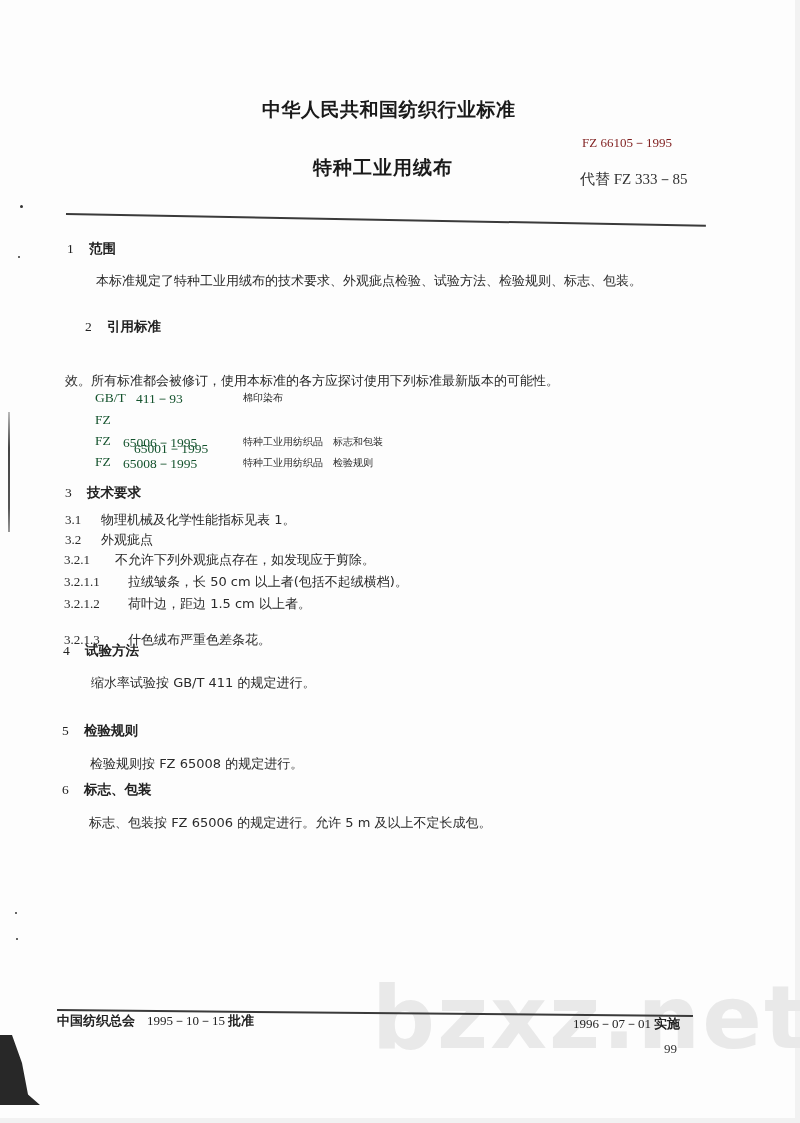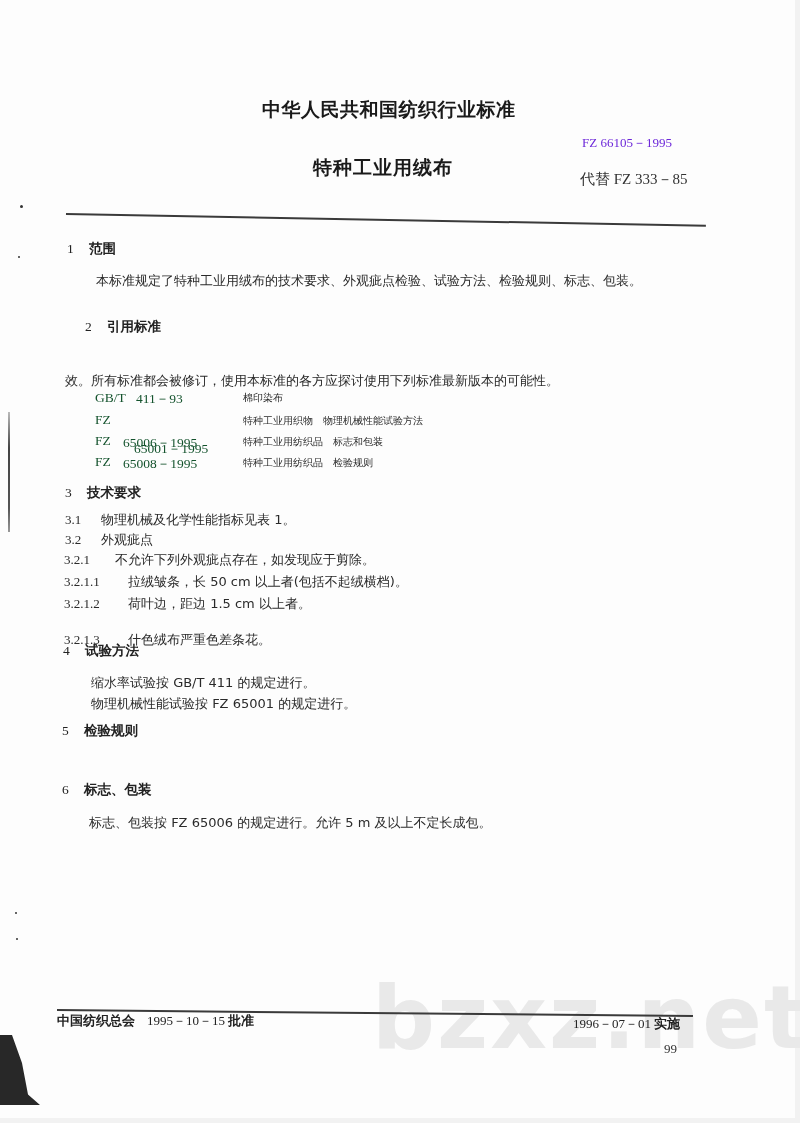--- a/index.html
+++ b/index.html
@@ -27,21 +27,21 @@
 
     
     .org-title {
       left: 262px; top: 97px;
       font-family: "DejaVu Sans", sans-serif;
       font-size: 19px; font-weight: bold; letter-spacing: 0.5px;
       color: #1a1a1a;
     }
     .std-number {
       left: 582px; top: 134px;
-      font-size: 13px; color: #6d28d9;
+      font-size: 13px; color: #7f1d1d;
       font-family: "Liberation Serif", serif;
     }
     .doc-title {
       left: 313px; top: 155px;
       font-family: "DejaVu Sans", sans-serif;
       font-size: 19px; font-weight: bold; letter-spacing: 1px;
       color: #1a1a1a;
     }
     .replaces {
       left: 580px; top: 170px;
@@ -161,21 +161,20 @@
     <span class="num">2</span><span>引用标准</span>
   </div>
   <div class="abs p fg" style="left:65px;top:372px;">效。所有标准都会被修订，使用本标准的各方应探讨使用下列标准最新版本的可能性。</div>
 
   <div class="abs ref-code fg" style="left:95px;top:390px;">GB/T</div>
   <div class="abs ref-num fg" style="left:136px;top:390px;">411－93</div>
   <div class="abs ref-title fg" style="left:243px;top:391px;">棉印染布</div>
 
   <div class="abs ref-code fg" style="left:95px;top:412px;">FZ</div>
   <div class="abs ref-num fg" style="left:134px;top:413px;margin-top:27px;">65001－1995</div>
-  <div class="abs ref-title fg" style="left:243px;top:414px;">特种工业用织物　物理机械性能试验方法</div>
 
   <div class="abs ref-code fg" style="left:95px;top:433px;">FZ</div>
   <div class="abs ref-num fg" style="left:123px;top:434px;">65006－1995</div>
   <div class="abs ref-title fg" style="left:243px;top:435px;">特种工业用纺织品　标志和包装</div>
 
   <div class="abs ref-code fg" style="left:95px;top:454px;">FZ</div>
   <div class="abs ref-num fg" style="left:123px;top:455px;">65008－1995</div>
   <div class="abs ref-title fg" style="left:243px;top:456px;">特种工业用纺织品　检验规则</div>
 
   <div class="abs h fg" style="left:65px;top:484px;">
@@ -197,25 +196,25 @@
     <span class="n" style="width:64px;">3.2.1.2</span><span>荷叶边，距边 1.5 cm 以上者。</span>
   </div>
   <div class="abs p sub fg" style="left:64px;top:616px;">
     <span class="n" style="width:64px;margin-top:16px;">3.2.1.3</span><span>什色绒布严重色差条花。</span>
   </div>
 
   <div class="abs h fg" style="left:63px;top:642px;">
     <span class="num">4</span><span>试验方法</span>
   </div>
   <div class="abs p fg" style="left:91px;top:674px;">缩水率试验按 GB/T 411 的规定进行。</div>
-  <div class="abs p fg" style="left:91px;top:695px;">物理机械性能试验按 FZ 65001 的规定进行。</div>
 
   <div class="abs h fg" style="left:62px;top:722px;">
     <span class="num">5</span><span>检验规则</span>
   </div>
+  <div class="abs p fg" style="left:90px;top:755px;">检验规则按 FZ 65008 的规定进行。</div>
 
   <div class="abs h fg" style="left:62px;top:781px;">
     <span class="num">6</span><span>标志、包装</span>
   </div>
   <div class="abs p fg" style="left:89px;top:814px;">标志、包装按 FZ 65006 的规定进行。允许 5 m 及以上不定长成包。</div>
 
   <div class="abs rule rule-bottom fg"></div>
 
   <div class="abs footer-left fg">
     <span class="org">中国纺织总会</span><span class="date">1995－10－15</span><span class="act">批准</span>

